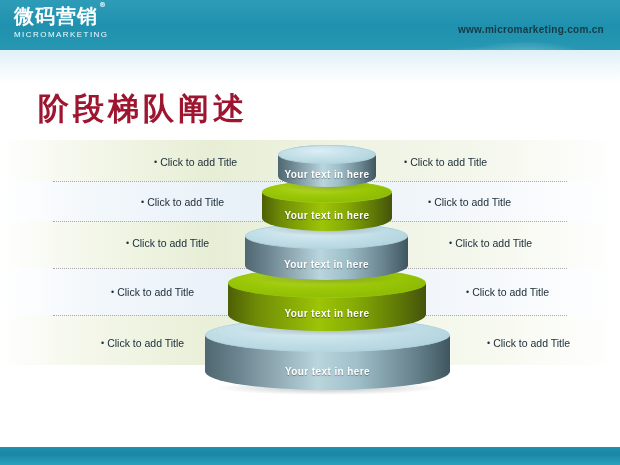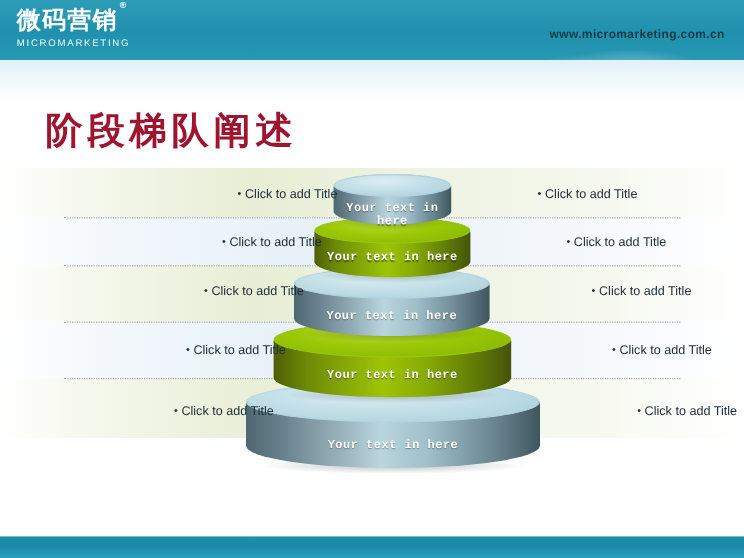--- a/index.html
+++ b/index.html
@@ -76,21 +76,21 @@
   
   .row { position:absolute; left:0; width:620px; height:47px; }
   .row-label {
     position:absolute; top:0; height:47px; line-height:20px;
     font-size:10.5px; color:#20303c; white-space:nowrap;
   }
   .row-label .bullet { margin-right:3px; font-size:9px; position:relative; top:-1px; }
 
   
   #stack { position:absolute; left:0; top:0; width:620px; height:260px; }
-  .disc { position:absolute;font-family:Liberation Mono, monospace; }
+  .disc { position:absolute; }
   .disc .body {
     position:absolute; left:0; top:0; width:100%; height:100%;
     border-radius:50% / 26%;
     overflow:hidden;
   }
   .disc .lid {
     position:absolute; left:0; top:0; width:100%;
     border-radius:50%;
   }
   .disc .caption {
@@ -193,21 +193,21 @@
     </div>
 
     <div class="disc blue" style="left:278px;top:5px;width:98px;height:42px;z-index:5;">
       <div class="shadow"></div>
       <div class="body"></div>
       <div class="lid" style="height:19px;"></div>
       <div class="caption" style="top:24px;">Your text in here</div>
     </div>
   </div>
 
-  <div style="position:absolute;left:0;top:0;width:540px;height:260px;z-index:9;margin-left:44px;">
+  <div style="position:absolute;left:0;top:0;width:540px;height:260px;z-index:9;">
 
     <div class="row" style="top:12px;">
       <div class="row-label" style="left:154px;">
         <span class="bullet">•</span><span>Click to add Title</span>
       </div>
       <div class="row-label" style="left:404px;">
         <span class="bullet">•</span><span>Click to add Title</span>
       </div>
     </div>
 

